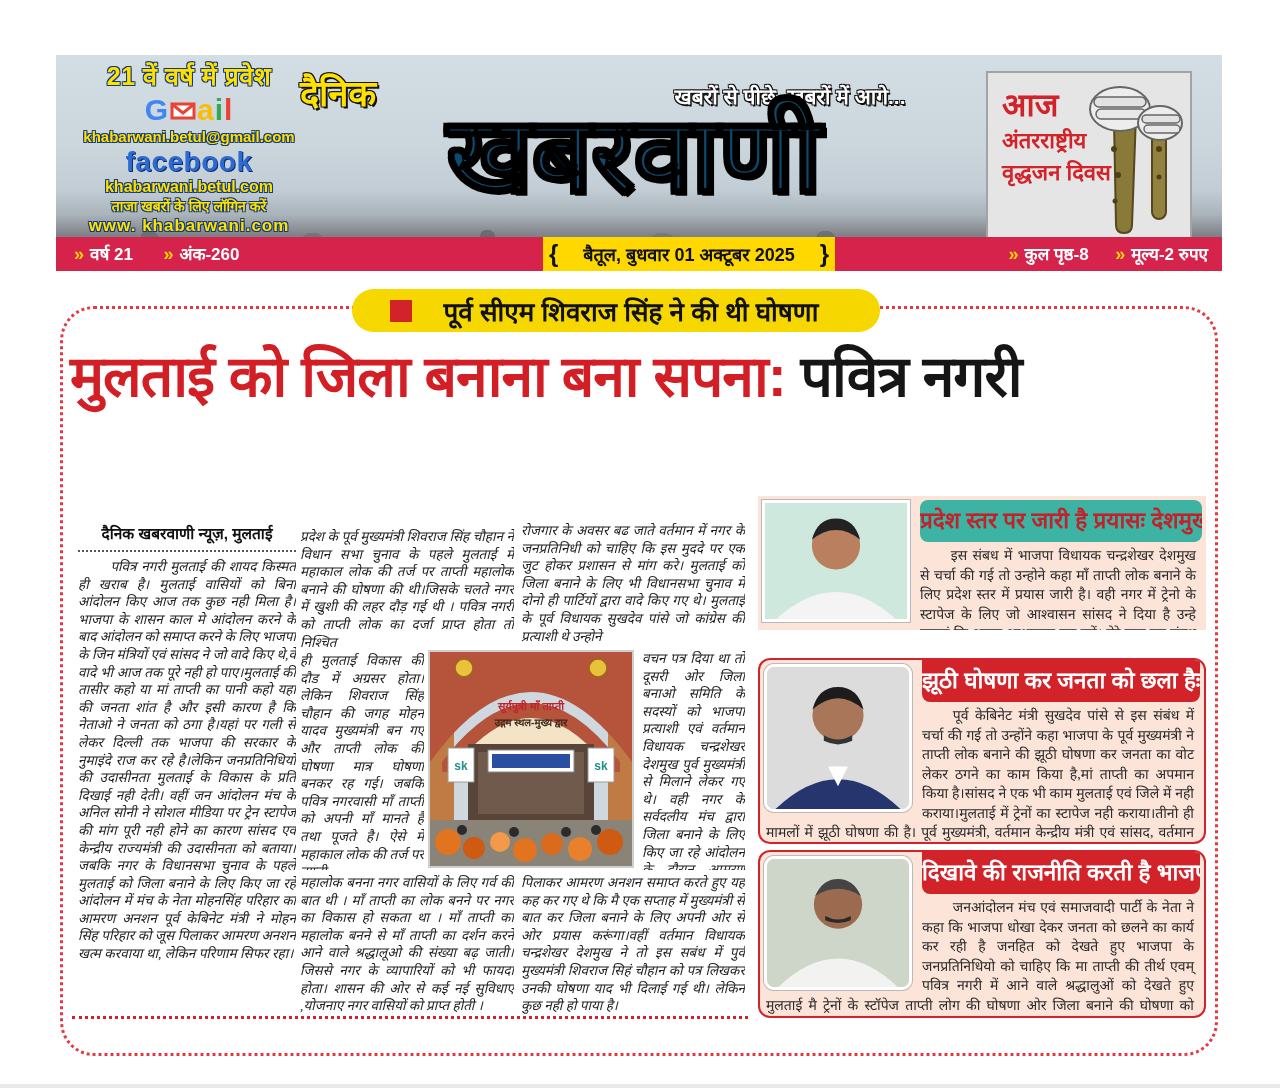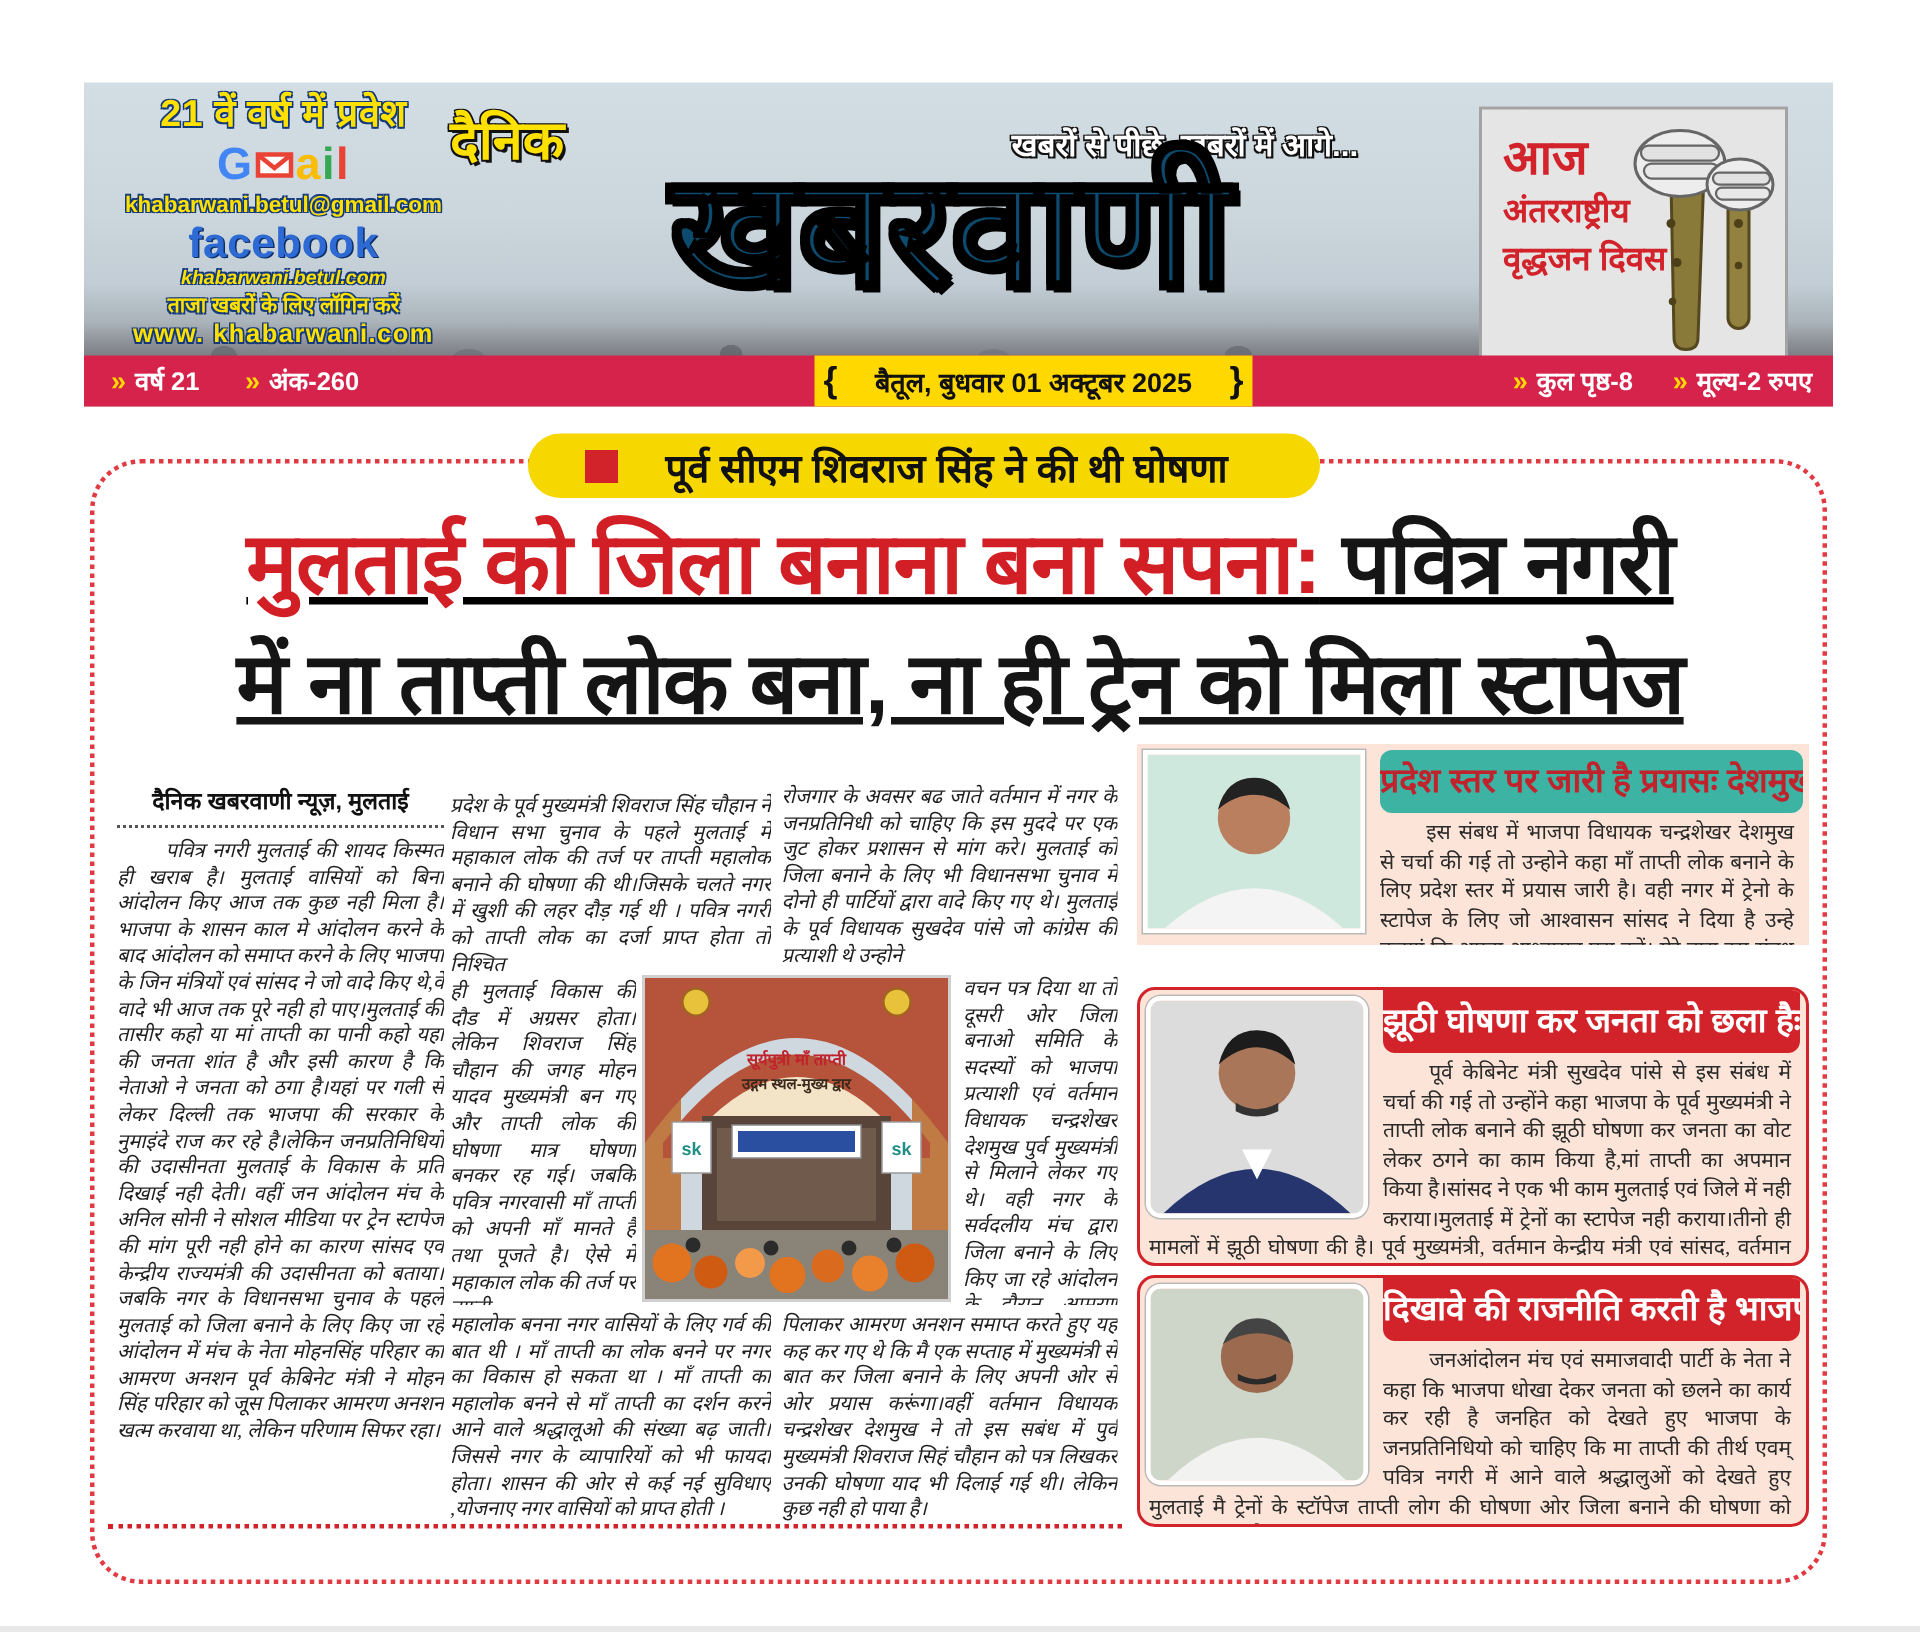--- a/index.html
+++ b/index.html
@@ -30,21 +30,21 @@
     position:absolute; left:66px; top:62px; width:246px; text-align:center; line-height:1.15;
   }
   .ylw { color:#ffe100; text-shadow:1px 1px 0 #143a7a, -1px -1px 0 #143a7a, 1px -1px 0 #143a7a, -1px 1px 0 #143a7a; }
   .anniv { font-size:25px; font-weight:700; letter-spacing:.5px; }
   .gmail-line { font-size:30px; font-weight:700; margin-top:2px; letter-spacing:1px; }
   .gmail-g { color:#4285f4; } .gmail-a { color:#fbbc05; } .gmail-i { color:#34a853; } .gmail-l { color:#ea4335; }
   .gmail-env { display:inline-block; vertical-align:baseline; margin:0 1px; }
   .email { font-size:15px; font-weight:700; margin-top:1px; }
   .fb { font-size:28px; font-weight:800; color:#2d6ad4; letter-spacing:.5px;
         text-shadow:1px 1px 0 #0c2d66; margin-top:0; }
-  .fbsite { font-size:13px; font-weight:700;font-style:italic; }
+  .fbsite { font-size:16px; font-weight:700; }
   .loginnote { font-size:14px; font-weight:700; margin-top:2px; }
   .www { font-size:17px; font-weight:800; margin-top:2px; letter-spacing:1px; }
   .daily {
     position:absolute; left:300px; top:68px; font-size:36px; font-weight:800; color:#ffe100;
     text-shadow:2px 2px 0 #111, -1px -1px 0 #111, 1px -1px 0 #111, -1px 1px 0 #111;
   }
   .tagline {
     position:absolute; left:610px; top:82px; width:360px; text-align:center;
     font-size:21px; font-weight:700; color:#fff;
     text-shadow:1.5px 1.5px 0 #111, -1px -1px 0 #111, 1px -1px 0 #111, -1px 1px 0 #111;
@@ -84,22 +84,22 @@
     position:absolute; left:60px; top:306px; width:1158px; height:750px;
     border:3px dotted #e23a42; border-radius:34px;
   }
   .kicker {
     position:absolute; left:352px; top:289px; width:528px; height:43px;
     background:#f6d800; border-radius:22px;
     display:flex; align-items:center; justify-content:center;
   }
   .kicker-sq { position:absolute; left:38px; top:11px; width:22px; height:22px; background:#d2232a; }
   .kicker-text { font-size:26px; font-weight:800; color:#111; padding-left:30px; }
-  .headline { position:absolute; left:70px; width:1140px; text-align:center;
-    font-weight:800; font-size:57px; line-height:76px; letter-spacing:-1px;text-decoration:underline; }
+  .headline { position:absolute; left:70px; width:1140px; 
+    font-weight:800; font-size:57px; line-height:76px; letter-spacing:-1px; }
   .hl1 { top:338px; } .hl2 { top:418px; color:#151515; }
   .hl-red { color:#d21f26; } .hl-black { color:#151515; }
   
   .col {
     position:absolute; font-family:"Liberation Serif", serif; font-style:italic;
     font-size:13.5px; line-height:17.6px; text-align:justify; color:#1e1e1e; overflow:hidden;
   }
   .byline {
     position:absolute; left:78px; top:522px; width:218px;
     font-family:"Liberation Sans", sans-serif; font-weight:700; font-size:15.5px;
@@ -200,21 +200,20 @@
   <div class="story-frame"></div>
 
   <div class="kicker">
     <span class="kicker-sq"></span>
     <span class="kicker-text">पूर्व सीएम शिवराज सिंह ने की थी घोषणा</span>
   </div>
 
   <div class="headline hl1">
     <span class="hl-red">मुलताई को जिला बनाना बना सपना:</span><span class="hl-black"> पवित्र नगरी</span>
   </div>
-  <div class="headline hl2">में ना ताप्ती लोक बना, ना ही ट्रेन को मिला स्टापेज</div>
 
   <div class="byline">दैनिक खबरवाणी न्यूज़, मुलताई</div>
   <div class="col indent" style="left:78px; top:558px; width:218px; height:464px;">पवित्र नगरी मुलताई की शायद किस्मत ही खराब है। मुलताई वासियों को बिना आंदोलन किए आज तक कुछ नही मिला है।भाजपा के शासन काल मे आंदोलन करने के बाद आंदोलन को समाप्त करने के लिए भाजपा के जिन मंत्रियों एवं सांसद ने जो वादे किए थे,वे वादे भी आज तक पूरे नही हो पाए।मुलताई की तासीर कहो या मां ताप्ती का पानी कहो यहां की जनता शांत है और इसी कारण है कि नेताओ ने जनता को ठगा है।यहां पर गली से लेकर दिल्ली तक भाजपा की सरकार के नुमाइंदे राज कर रहे है।लेकिन जनप्रतिनिधियों की उदासीनता मुलताई के विकास के प्रति दिखाई नही देती। वहीं जन आंदोलन मंच के अनिल सोनी ने सोशल मीडिया पर ट्रेन स्टापेज की मांग पूरी नही होने का कारण सांसद एवं केन्द्रीय राज्यमंत्री की उदासीनता को बताया। जबकि नगर के विधानसभा चुनाव के पहले मुलताई को जिला बनाने के लिए किए जा रहे आंदोलन में मंच के नेता मोहनसिंह परिहार का आमरण अनशन पूर्व केबिनेट मंत्री ने मोहन सिंह परिहार को जूस पिलाकर आमरण अनशन खत्म करवाया था, लेकिन परिणाम सिफर रहा।</div>
 
   <div class="col" style="left:300px; top:528px; width:214px; height:122px;">प्रदेश के पूर्व मुख्यमंत्री शिवराज सिंह चौहान ने विधान सभा चुनाव के पहले मुलताई में महाकाल लोक की तर्ज पर ताप्ती महालोक बनाने की घोषणा की थी।जिसके चलते नगर में खुशी की लहर दौड़ गई थी । पवित्र नगरी को ताप्ती लोक का दर्जा प्राप्त होता तो निश्चित</div>
   <div class="col" style="left:300px; top:652px; width:124px; height:218px;">ही मुलताई विकास की दौड में अग्रसर होता। लेकिन शिवराज सिंह चौहान की जगह मोहन यादव मुख्यमंत्री बन गए और ताप्ती लोक की घोषणा मात्र घोषणा बनकर रह गई। जबकि पवित्र नगरवासी माँ ताप्ती को अपनी माँ मानते है तथा पूजते है। ऐसे में महाकाल लोक की तर्ज पर ताप्ती</div>
   <div class="col" style="left:521px; top:522px; width:224px; height:126px;">रोजगार के अवसर बढ जाते वर्तमान में नगर के जनप्रतिनिधी को चाहिए कि इस मुददे पर एक जुट होकर प्रशासन से मांग करे। मुलताई को जिला बनाने के लिए भी विधानसभा चुनाव में दोनो ही पार्टियों द्वारा वादे किए गए थे। मुलताई के पूर्व विधायक सुखदेव पांसे जो कांग्रेस की प्रत्याशी थे उन्होने</div>
 
   <div class="col" style="left:300px; top:874px; width:214px; height:142px;">महालोक बनना नगर वासियों के लिए गर्व की बात थी । माँ ताप्ती का लोक बनने पर नगर का विकास हो सकता था । माँ ताप्ती का महालोक बनने से माँ ताप्ती का दर्शन करने आने वाले श्रद्धालूओ की संख्या बढ़ जाती। जिससे नगर के व्यापारियों को भी फायदा होता। शासन की ओर से कई नई सुविधाए ,योजनाए नगर वासियों को प्राप्त होती ।</div>
   <div class="col" style="left:642px; top:650px; width:103px; height:220px;">वचन पत्र दिया था तो दूसरी ओर जिला बनाओ समिति के सदस्यों को भाजपा प्रत्याशी एवं वर्तमान विधायक चन्द्रशेखर देशमुख पुर्व मुख्यमंत्री से मिलाने लेकर गए थे। वही नगर के सर्वदलीय मंच द्वारा जिला बनाने के लिए किए जा रहे आंदोलन के दौरान आमरण अनशन कर समिति के सदस्य मोहन सिंह परिहार का तत्कालीन केबीनेट मंत्री कमल पटेल द्वारा जूस</div>

